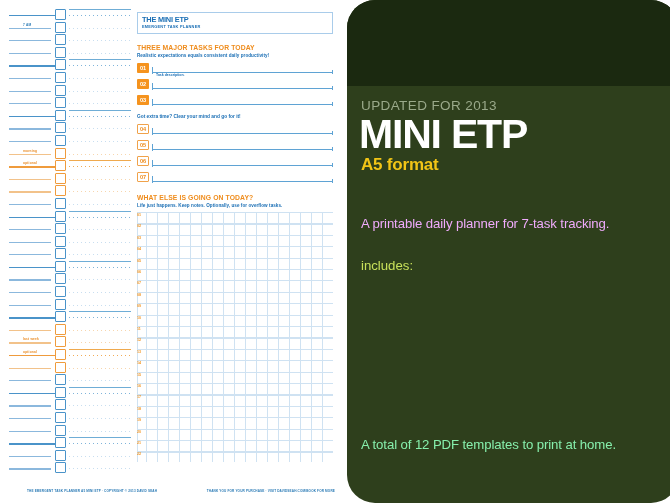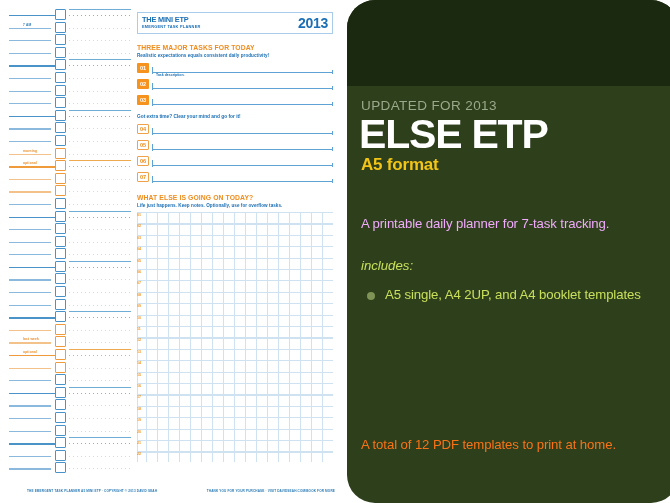--- a/index.html
+++ b/index.html
@@ -139,33 +139,32 @@
   .subtitle{
     position:absolute;top:155px;left:0;font-size:17px;font-weight:bold;
     color:#f2c516;letter-spacing:-.2px;
   }
   .tagline{
     position:absolute;top:216px;left:0;font-size:13.2px;color:#f0abfc;
     letter-spacing:-.1px;
   }
   .includes{
     position:absolute;top:258px;left:0;font-size:13.2px;color:#c8e05a;
-    font-style:italic;
   }
   #bullets{position:absolute;top:286px;left:0;right:0;}
   .bullet{position:relative;padding-left:24px;margin-bottom:13px;}
   .bullet .dot{
     position:absolute;left:6px;top:6px;width:8px;height:8px;border-radius:50%;
     background:#7e9355;
   }
   .bullet .btxt{
     font-size:13.2px;color:#c8e05a;line-height:17px;letter-spacing:-.1px;
   }
   .total{
-    position:absolute;top:437px;left:0;font-size:13.2px;color:#f97316;letter-spacing:-.1px;
+    position:absolute;top:437px;left:0;font-size:13.2px;color:#86efac;letter-spacing:-.1px;
   }
 </style>
 </head>
 <body>
 
 <div id="root">
 
   <div id="planner">
 
     <div id="timecol">
@@ -371,21 +370,20 @@
         </div>
       </div>
 
     <div id="taskcol">
 
       <div class="ttl-band">
         <div class="ttl-left">
           <div class="ttl-main">THE MINI ETP</div>
           <div class="ttl-sub">EMERGENT TASK PLANNER</div>
         </div>
-        <div class="ttl-year">2013</div>
       </div>
 
       <div class="sec-head">
         <div class="sec-h1">THREE MAJOR TASKS FOR TODAY</div>
         <div class="sec-h2">Realistic expectations equals consistent daily productivity!</div>
       </div>
 
       <div class="tasks" id="tasks-top">
           <div class="task">
             <div class="tnum">01</div>
@@ -458,29 +456,25 @@
       <div class="fnote">THE EMERGENT TASK PLANNER A5 MINI ETP · COPYRIGHT © 2013 DAVID SEAH</div>
       <div class="fnote">THANK YOU FOR YOUR PURCHASE · VISIT DAVIDSEAH.COM/BOOK FOR MORE</div>
     </div>
   </div>
 
   <div id="panel">
     <div id="panel-top"></div>
 
     <div id="panel-inner">
       <div class="kicker">UPDATED FOR 2013</div>
-      <div class="bigtitle">ELSE ETP</div>
+      <div class="bigtitle">MINI ETP</div>
       <div class="subtitle">A5 format</div>
       <div class="tagline">A printable daily planner for 7-task tracking.</div>
       <div class="includes">includes:</div>
 
       <div id="bullets">
-          <div class="bullet">
-            <span class="dot"></span>
-            <div class="btxt">A5 single, A4 2UP, and A4 booklet templates</div>
-          </div>
         </div>
 
       <div class="total">A total of 12 PDF templates to print at home.</div>
     </div>
   </div>
 
 </div>
 
 </body></html>

